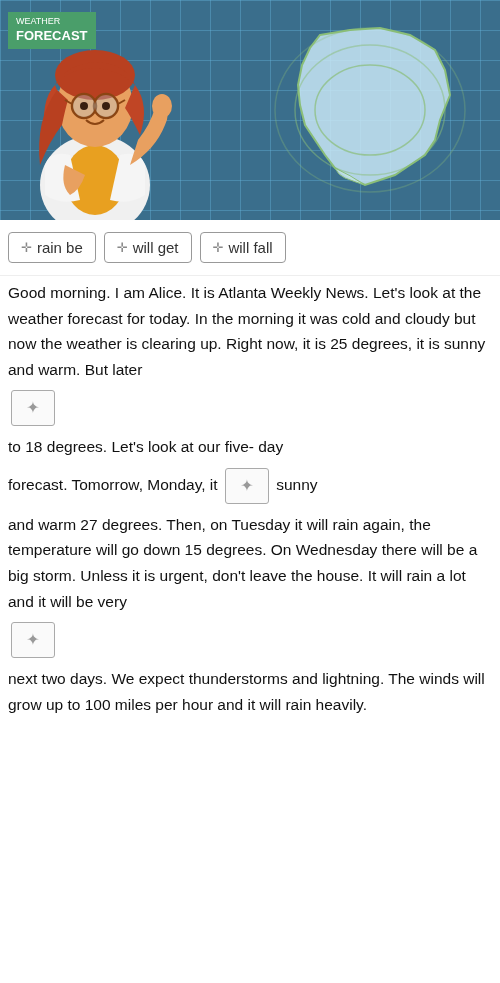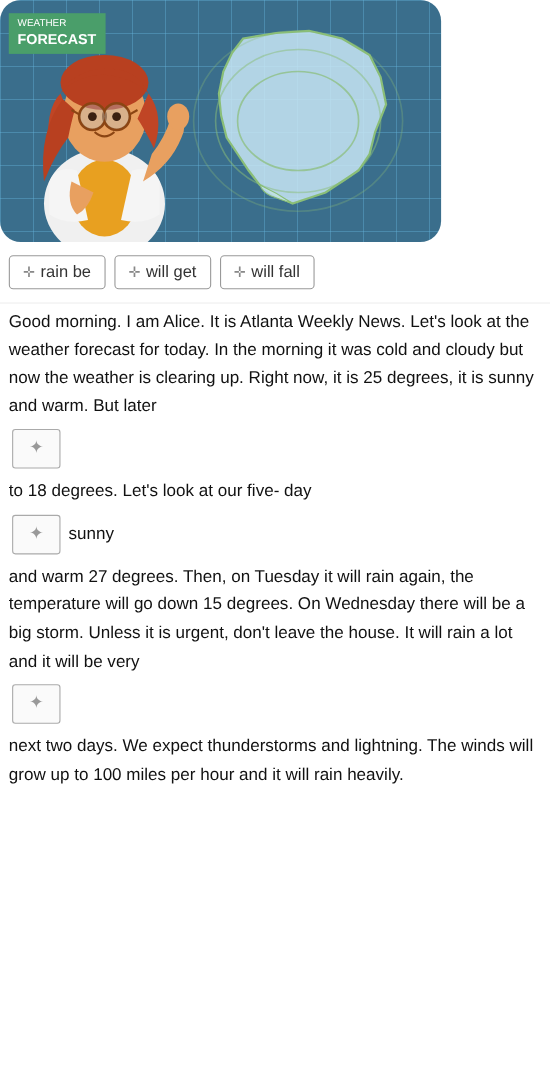--- a/index.html
+++ b/index.html
@@ -6,26 +6,25 @@
     body {
       width: 500px;
       min-height: 983px;
       font-family: Arial, sans-serif;
       background: #fff;
       color: #111;
     }
 
     
     .weather-image {
-      width: 401px;
+      width: 500px;
       height: 220px;
       background: #3a6e8c;
       position: relative;
       overflow: hidden;
-      border-radius: 19px;
     }
 
     
     .grid-bg {
       position: absolute;
       top: 0; left: 0; right: 0; bottom: 0;
       background-image:
         linear-gradient(rgba(100,180,220,0.4) 1px, transparent 1px),
         linear-gradient(90deg, rgba(100,180,220,0.4) 1px, transparent 1px);
       background-size: 30px 30px;
@@ -211,20 +210,21 @@
   <span class="fill-blank">
     <span class="diamond-icon">✦</span>
   </span>
 </div>
 
 <div class="text-block">
   <span>to 18 degrees. Let's look at our five- day</span>
 </div>
 
 <div class="text-block">
+  <span>forecast. Tomorrow, Monday, it</span>
   <span class="fill-blank">
     <span class="diamond-icon">✦</span>
   </span>
   <span>sunny</span>
 </div>
 
 <div class="text-block">
   <span>and warm 27 degrees. Then, on Tuesday it will rain again, the temperature will go down 15 degrees. On Wednesday there will be a big storm. Unless it is urgent, don't leave the house. It will rain a lot and it will be very</span>
 </div>
 

